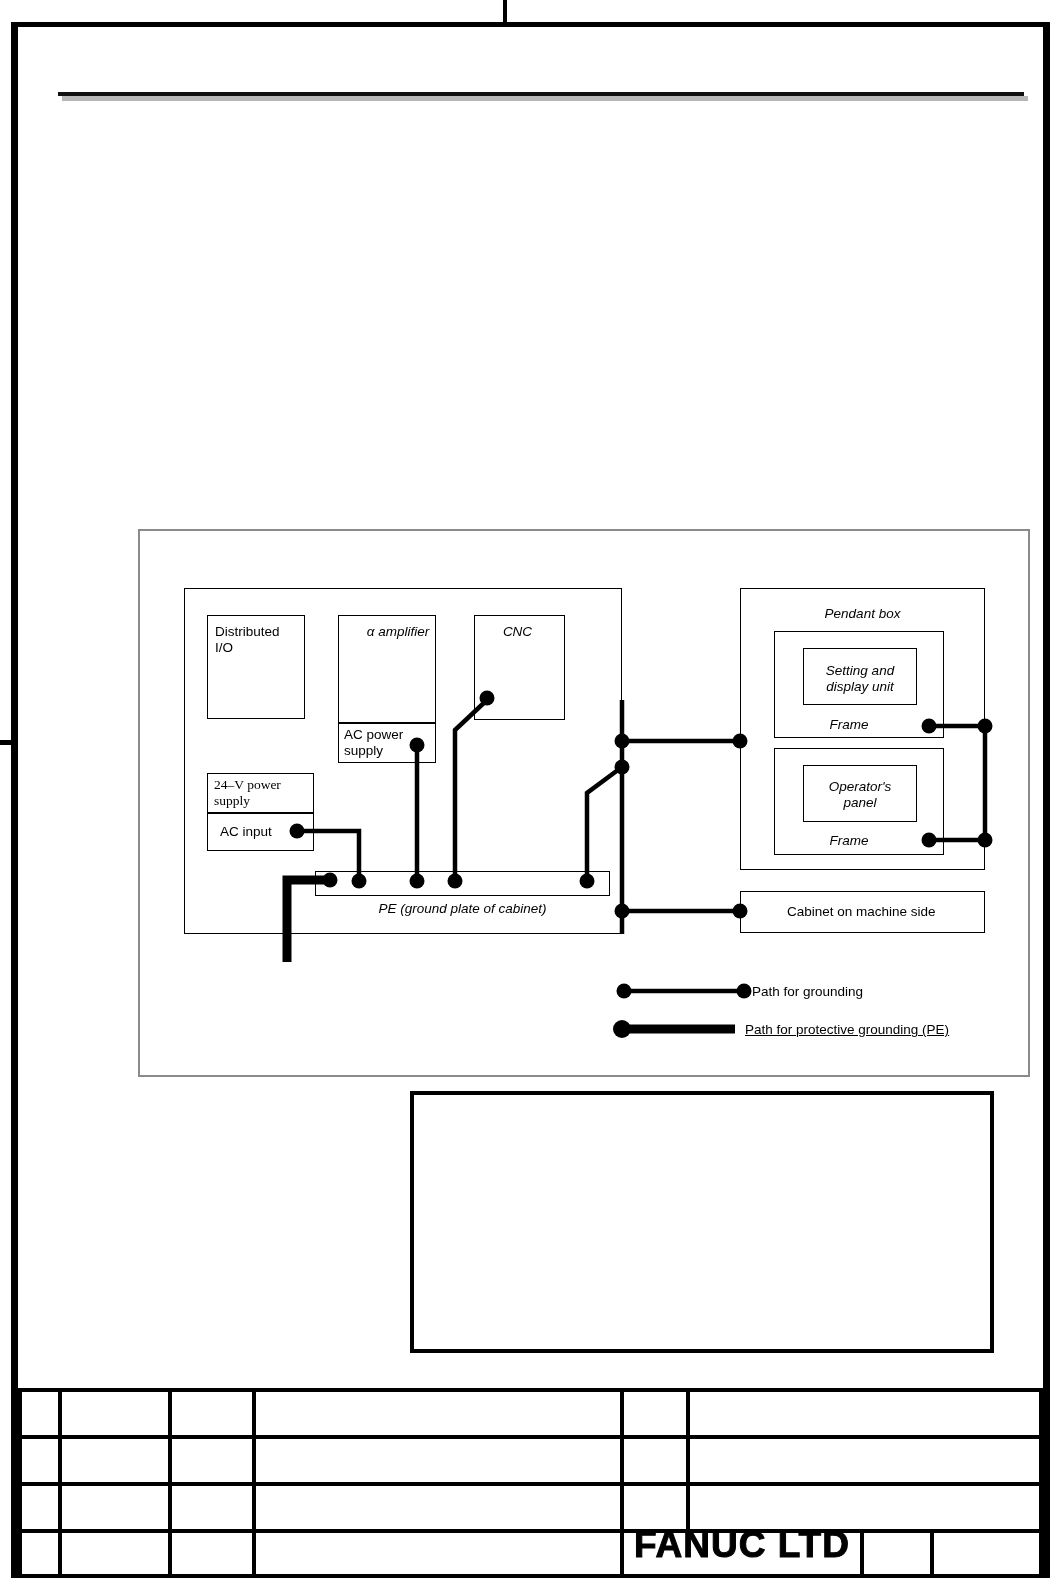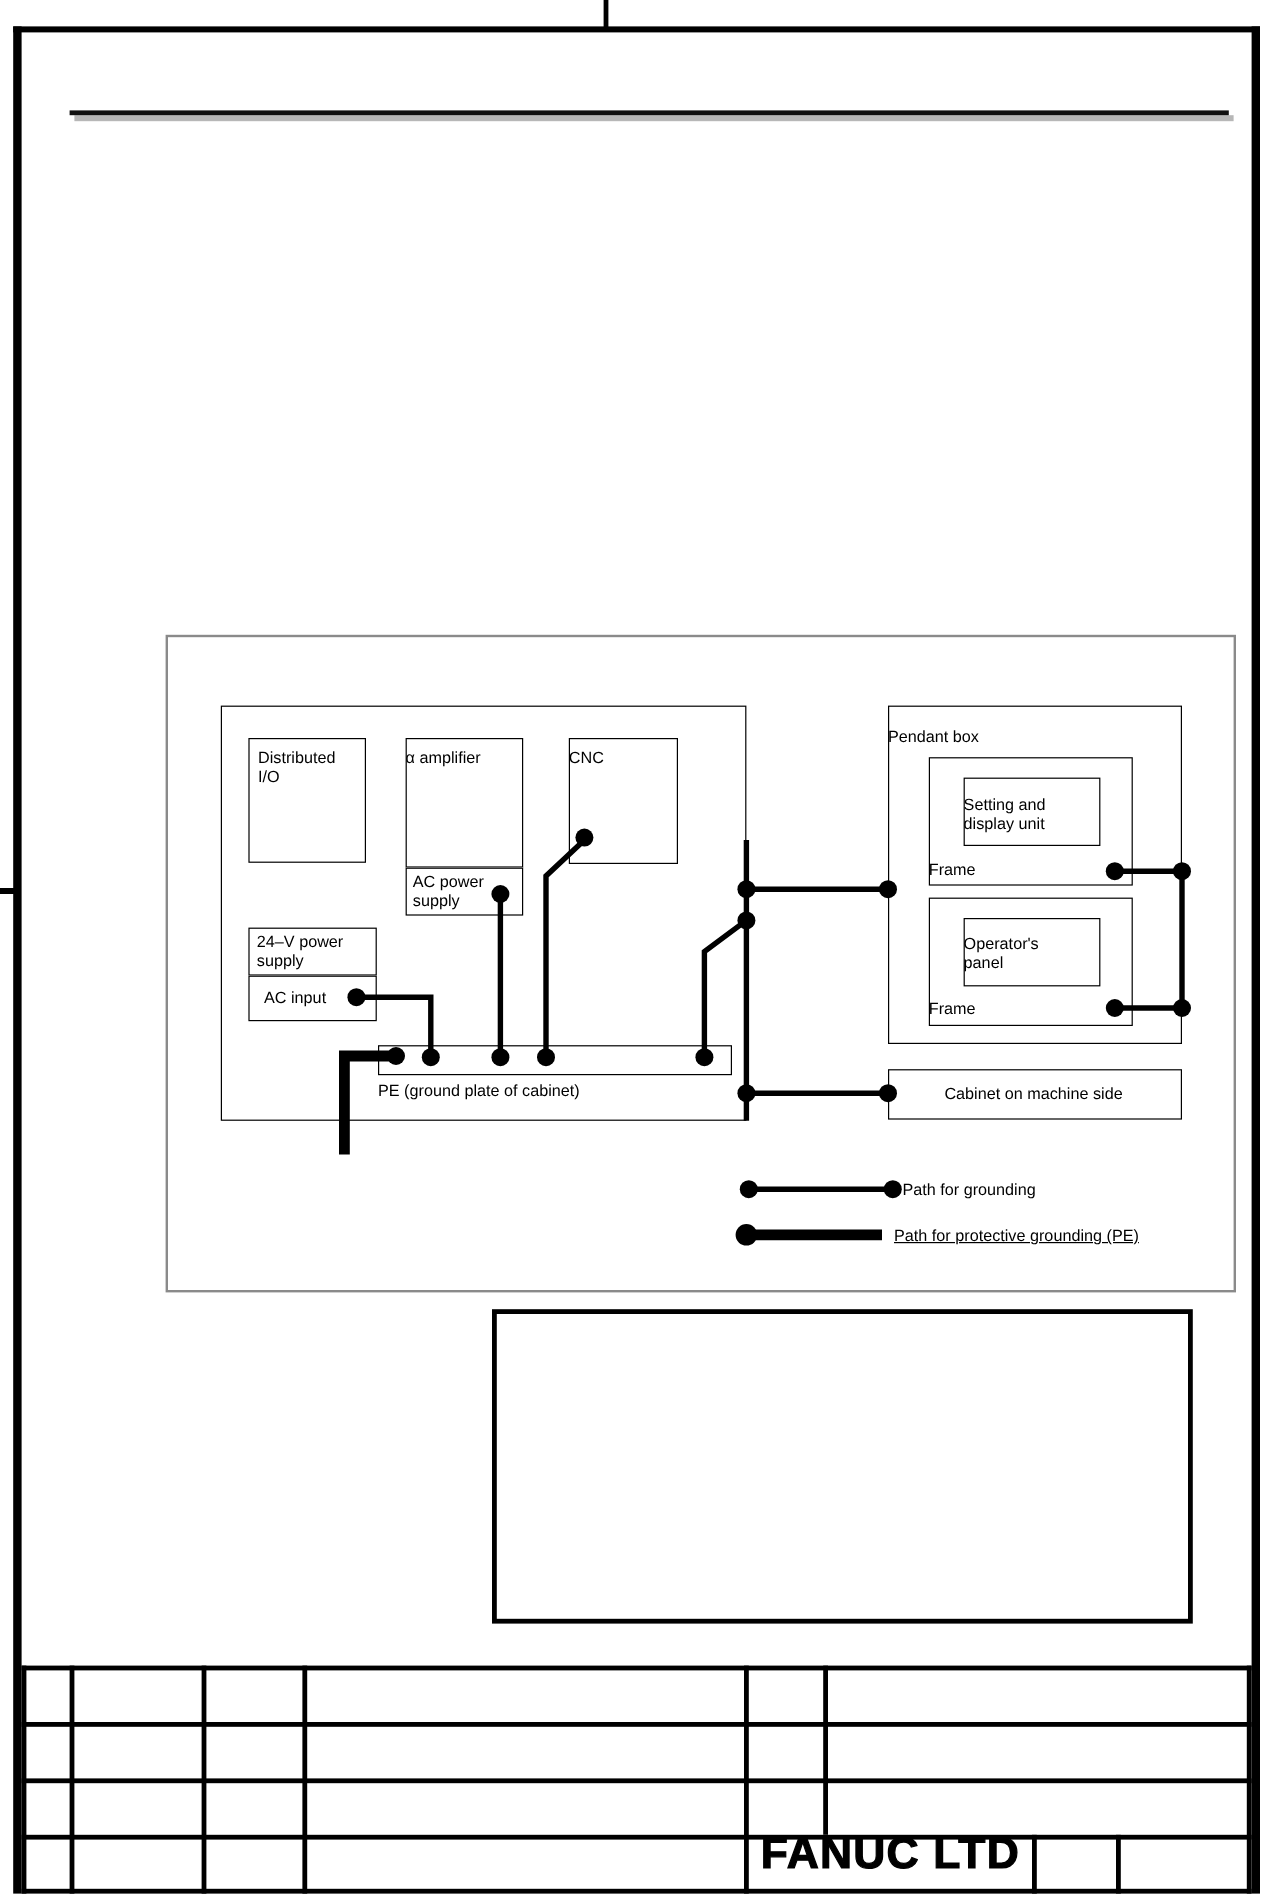--- a/index.html
+++ b/index.html
@@ -83,21 +83,22 @@
     line-height: 16px;
     color: #000;
     white-space: pre;
   }
   .lbl-c {
     position: absolute;
     font-size: 13.5px;
     line-height: 16px;
     color: #000;
     white-space: pre;
-    text-align: left;
+    text-align: center;
+    font-style: italic;
   }
   
   .wire-svg {
     position: absolute;
     left: 0; top: 0;
     width: 1059px; height: 1581px;
     pointer-events: none;
     overflow: visible;
   }
   
@@ -168,21 +169,21 @@
   <div class="lbl-c" style="left:338px; top:624px; width:120px;">α amplifier</div>
 
   <div class="box-thin" style="left:338px; top:723px; width:98px; height:40px;"></div>
   <div class="lbl" style="left:344px; top:727px; width:94px;">AC power
 supply</div>
 
   <div class="box-thin" style="left:474px; top:615px; width:91px; height:105px;"></div>
   <div class="lbl-c" style="left:474px; top:624px; width:87px;">CNC</div>
 
   <div class="box-thin" style="left:207px; top:773px; width:107px; height:40px;"></div>
-  <div class="lbl" style="left:214px; top:777px; width:104px;">24–V power
+  <div class="lbl" style="left:214px; top:777px; width:104px;font-family:Liberation Serif, serif;">24–V power
 supply</div>
 
   <div class="box-thin" style="left:207px; top:813px; width:107px; height:38px;"></div>
   <div class="lbl" style="left:220px; top:824px; width:90px;">AC input</div>
 
   <div class="box-thin" style="left:315px; top:871px; width:295px; height:25px;"></div>
   <div class="lbl-c" style="left:315px; top:901px; width:295px;">PE (ground plate of cabinet)</div>
 
   <div class="box-thin" style="left:740px; top:588px; width:245px; height:282px;"></div>
   <div class="lbl-c" style="left:740px; top:606px; width:245px;">Pendant box</div>

